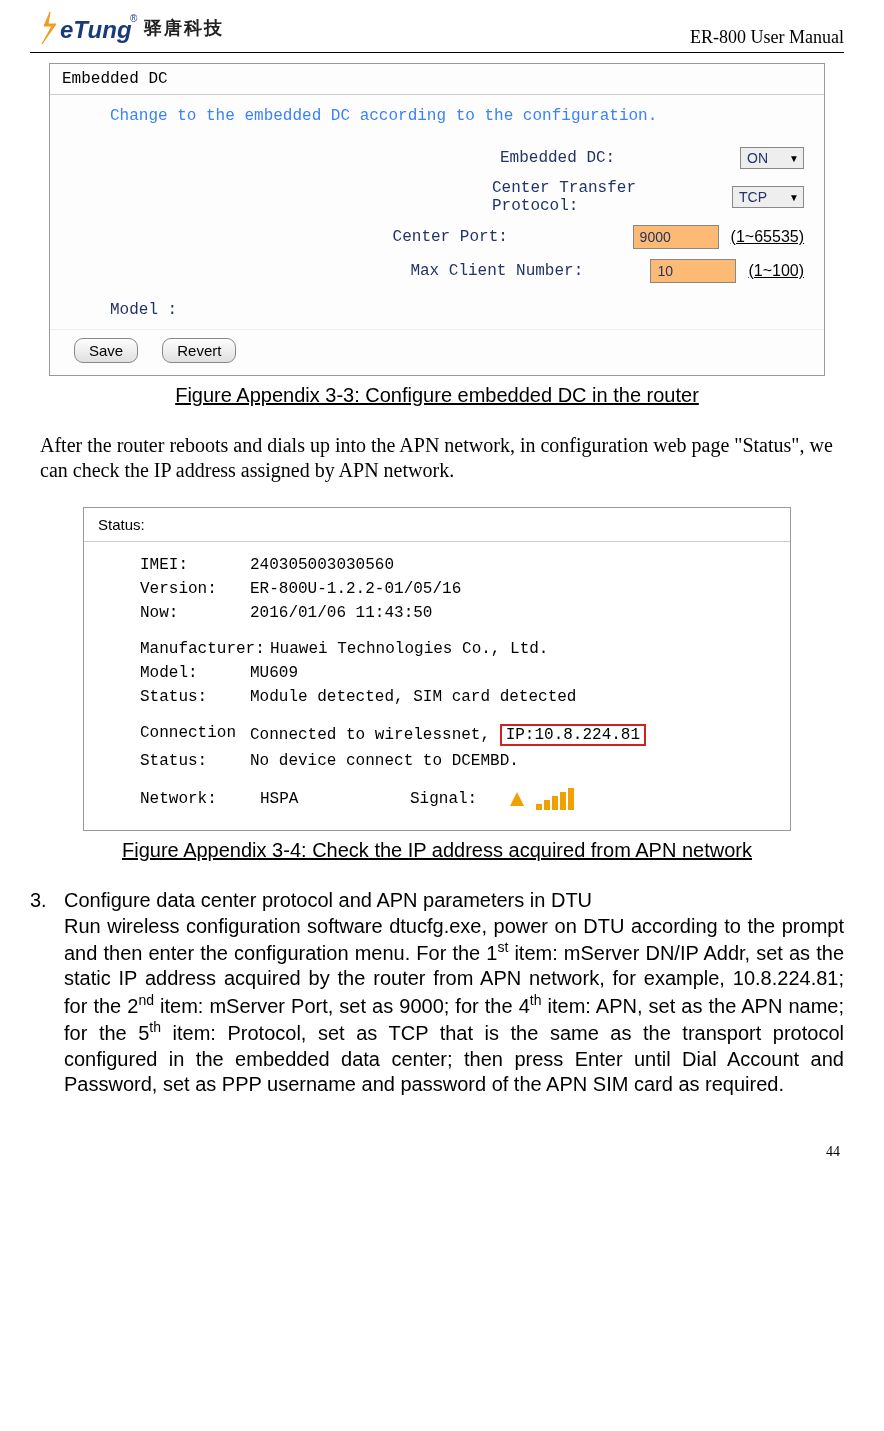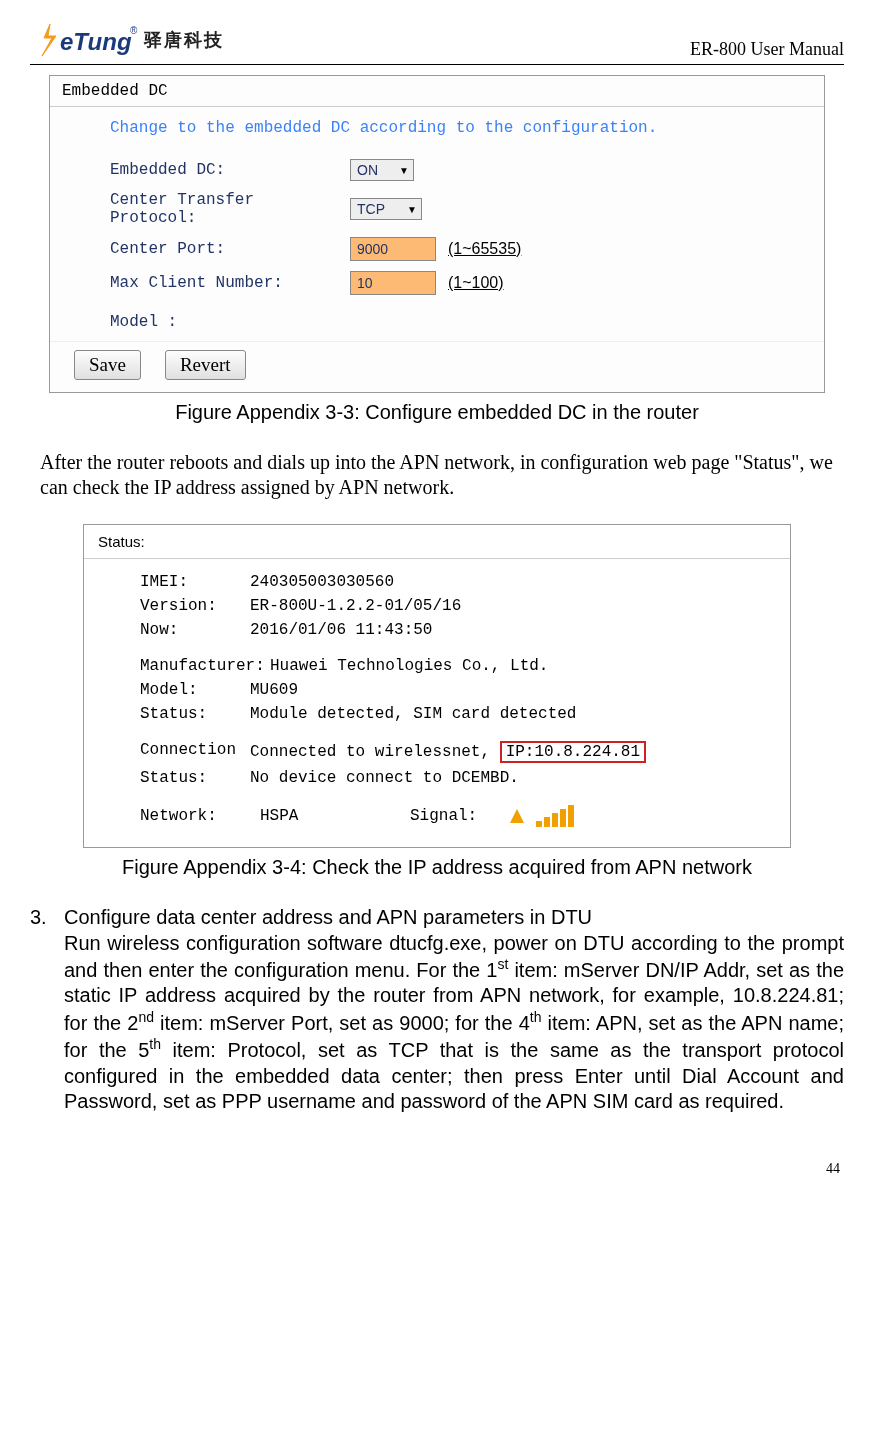--- a/index.html
+++ b/index.html
@@ -4,21 +4,21 @@
 <style>
   body {
     margin: 0;
     padding: 0;
     font-family: "Times New Roman", serif;
     background: #fff;
     color: #000;
     width: 884px;
   }
   .page {
-    padding: 20px 40px 20px 30px;
+    padding: 8px 40px 20px 30px;
     box-sizing: border-box;
     width: 884px;
   }
   .header {
     display: flex;
     justify-content: space-between;
     align-items: flex-end;
     border-bottom: 1.5px solid #000;
     padding-bottom: 4px;
     margin-bottom: 10px;
@@ -53,20 +53,21 @@
     color: #223366;
   }
   .panel-intro {
     margin-bottom: 22px;
     color: #3b82f6;
   }
   .form-row {
     display: flex;
     align-items: center;
     margin-bottom: 10px;
+    justify-content: flex-end;
   }
   .form-label {
     width: 240px;
     flex-shrink: 0;
   }
   .select-box {
     font-family: Arial, sans-serif;
     font-size: 14px;
     border: 1px solid #888;
     background: #eee;
@@ -103,32 +104,33 @@
   .note-row {
     margin-top: 18px;
   }
   .panel-footer {
     padding: 8px 24px 12px 24px;
     border-top: 1px solid #eee;
     display: flex;
     gap: 24px;
   }
   .btn {
-    font-family: Liberation Serif, serif;
-    font-size: 19px;
+    font-family: Liberation Sans, sans-serif;
+    font-size: 15px;
     border: 1px solid #888;
     background: linear-gradient(#fdfdfd, #e0e0e0);
     padding: 3px 14px;
-    border-radius: 3px;
+    border-radius: 9px;
   }
   .caption {
     text-align: center;
     font-size: 20px;
     margin: 8px 0 26px 0;
     font-family: Verdana, Arial, sans-serif;
+    text-decoration: underline;
   }
   .para {
     font-size: 20px;
     font-family: Liberation Serif, serif;
     margin: 0 0 24px 0;
     line-height: 1.25;
   }
   .status-panel {
     width: 706px;
     margin: 0 auto;
@@ -332,21 +334,21 @@
         </span>
       </div>
     </div>
   </div>
 
   <div class="caption">Figure Appendix 3-4: Check the IP address acquired from APN network</div>
 
   <div class="numbered">
     <div class="num">3.</div>
     <div>
-      <div>Configure data center address and APN parameters in DTU</div>
+      <div>Configure data center protocol and APN parameters in DTU</div>
       <div style="text-align:justify">
         <span>Run wireless configuration software dtucfg.exe, power on DTU according to the prompt and then enter the configuration menu. For the 1</span><sup>st</sup><span> item: mServer DN/IP Addr, set as the static IP address acquired by the router from APN network, for example, 10.8.224.81; for the 2</span><sup>nd</sup><span> item: mServer Port, set as 9000; for the 4</span><sup>th</sup><span> item: APN, set as the APN name; for the 5</span><sup>th</sup><span> item: Protocol, set as TCP that is the same as the transport protocol configured in the embedded data center; then press Enter until Dial Account and Password, set as PPP username and password of the APN SIM card as required.</span>
       </div>
     </div>
   </div>
 
   <div class="pagenum">44</div>
 
 </div>
 

